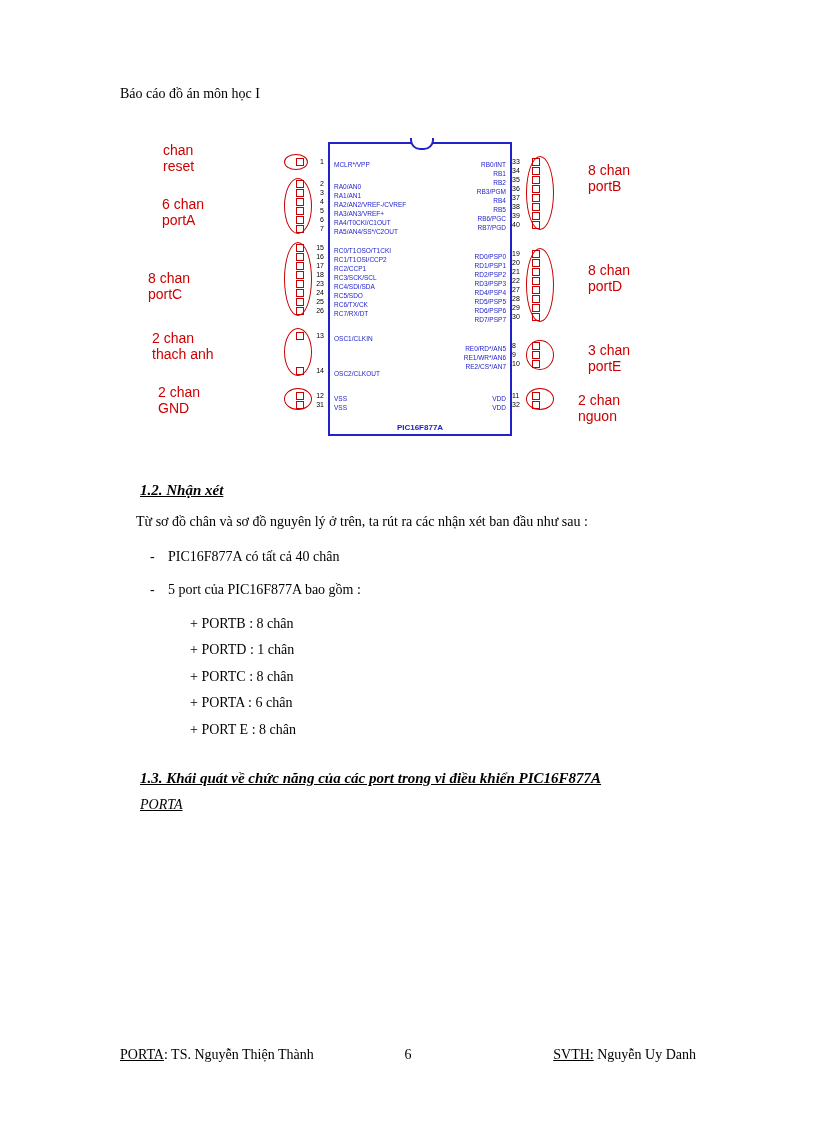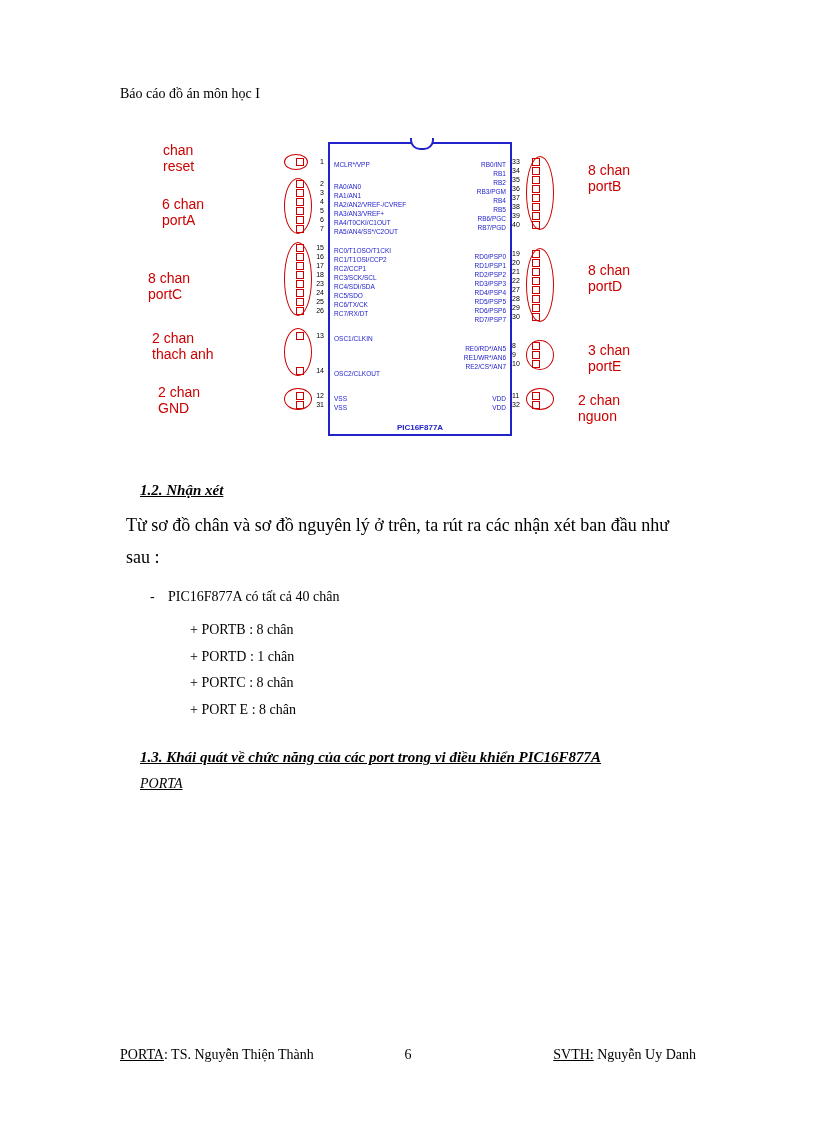--- a/index.html
+++ b/index.html
@@ -96,23 +96,23 @@
     border-radius: 50%;
   }
   .section-title {
     font-weight: bold;
     font-style: italic;
     text-decoration: underline;
     margin: 10px 0 10px 20px;
     font-size: 15px;
   }
   .body-text {
-    margin: 0 0 10px 6px;
+    margin: 0 0 10px 16px;
     line-height: 1.8;
-    font-size: 18px;
+    font-size: 14px;
     font-family: Liberation Serif, serif;
   }
   ul.dash {
     list-style: none;
     padding: 0;
     margin: 0 0 0 30px;
   }
   ul.dash > li {
     position: relative;
     padding-left: 18px;
@@ -316,25 +316,27 @@
         <div class="annot right" style="left: 460px; top: 210px;">3 chan<br>portE</div>
         <div class="annot right" style="left: 450px; top: 260px;">2 chan<br>nguon</div>
       </div>
   </div>
 
   
   <div class="section-title">1.2. Nhận xét</div>
   <p class="body-text">Từ sơ đồ chân và sơ đồ nguyên  lý ở trên, ta rút ra các nhận xét ban đầu như sau :</p>
   <ul class="dash">
     <li>PIC16F877A có tất cả 40 chân</li>
+    <li>5 port của PIC16F877A bao gồm :</li>
   </ul>
   <div class="sublist">
     <div>+ PORTB  : 8 chân</div>
     <div>+ PORTD  : 1 chân</div>
     <div>+ PORTC  : 8 chân</div>
+    <div>+ PORTA  : 6 chân</div>
     <div>+ PORT E : 8 chân</div>
   </div>
 
   <br>
   
   <div class="section-title">1.3. Khái quát về chức năng của các port trong vi điều khiển PIC16F877A</div>
   <div class="sub-head">PORTA</div>
 
   
   <div class="footer">

